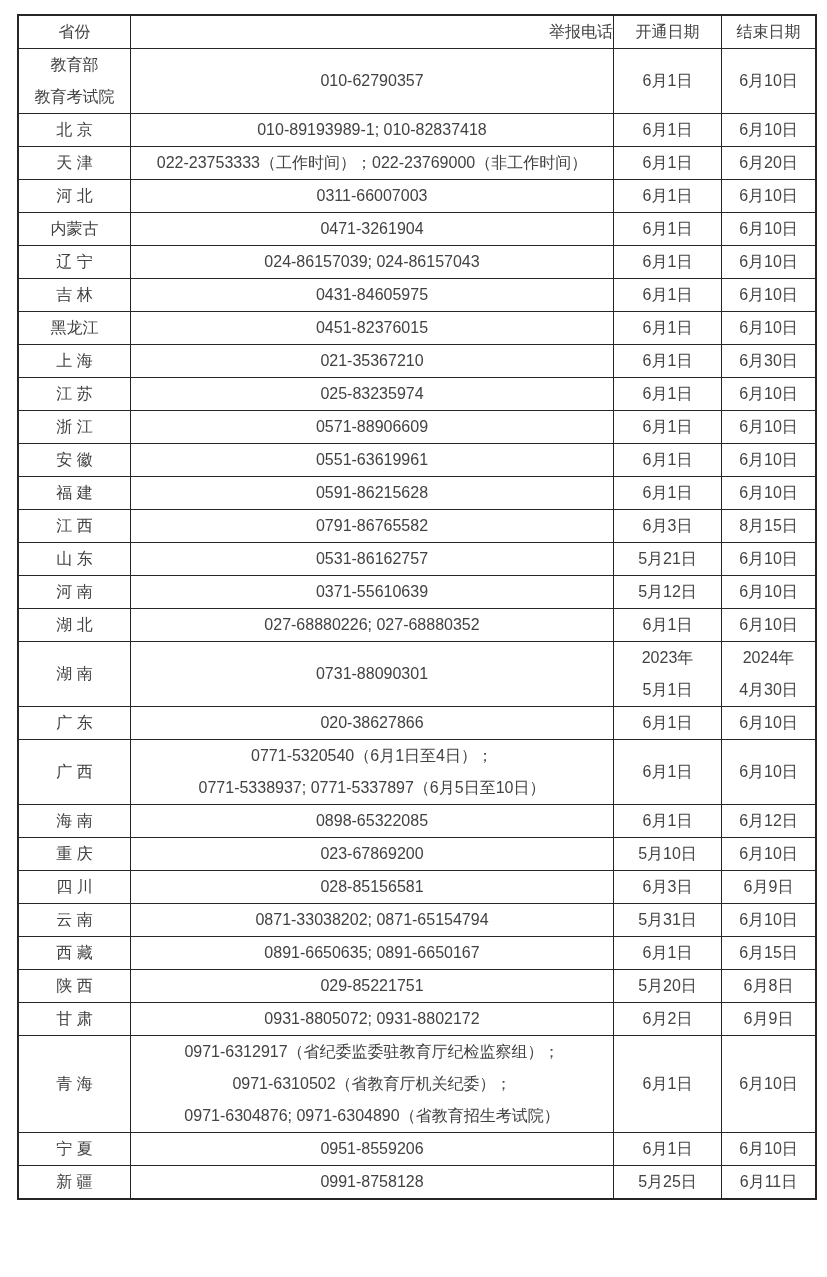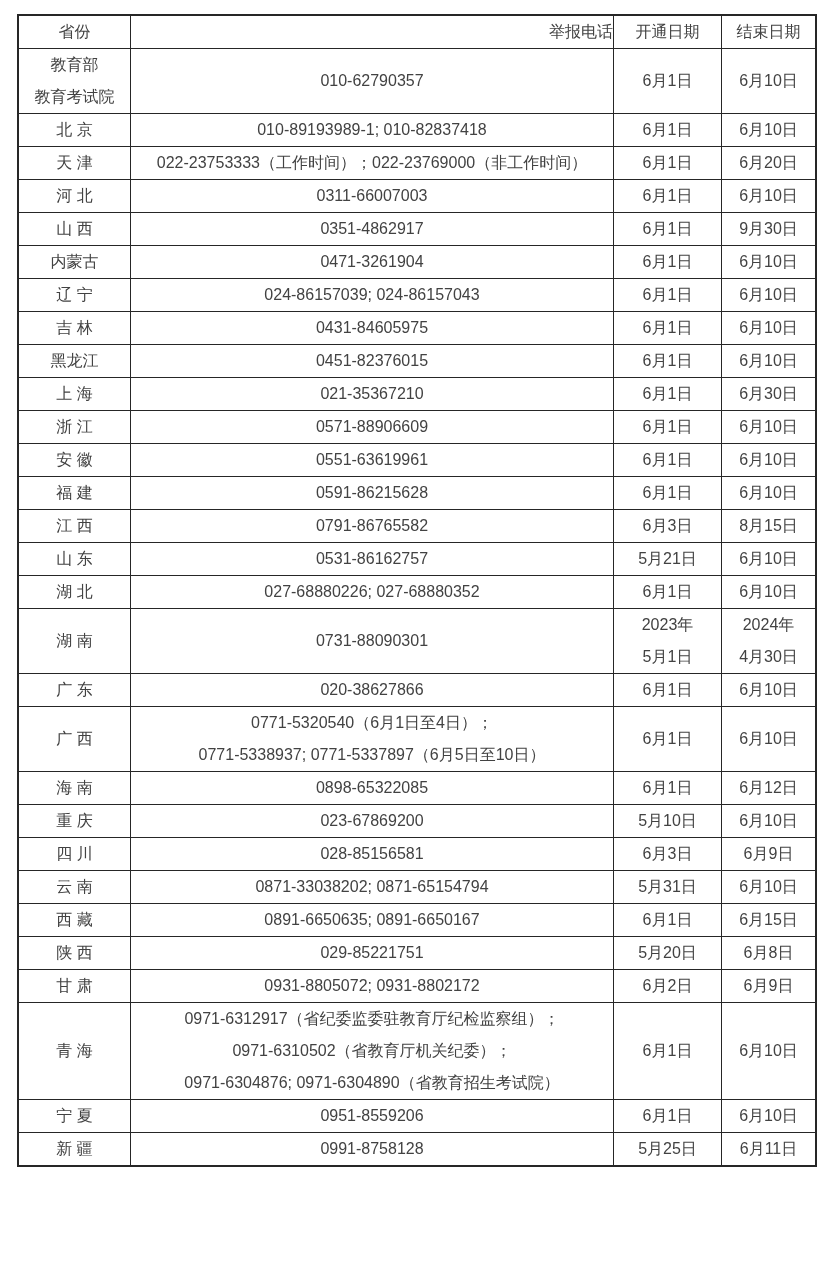--- a/index.html
+++ b/index.html
@@ -113,34 +113,20 @@
           </td>
           <td class="col-open">
             <div class="cell-line">6月1日</div>
           </td>
           <td class="col-end">
             <div class="cell-line">6月10日</div>
           </td>
         </tr>
         <tr>
           <td class="col-province">
-            <div class="cell-line">山 西</div>
-          </td>
-          <td class="col-phone">
-            <div class="cell-line">0351-4862917</div>
-          </td>
-          <td class="col-open">
-            <div class="cell-line">6月1日</div>
-          </td>
-          <td class="col-end">
-            <div class="cell-line">9月30日</div>
-          </td>
-        </tr>
-        <tr>
-          <td class="col-province">
             <div class="cell-line">内蒙古</div>
           </td>
           <td class="col-phone">
             <div class="cell-line">0471-3261904</div>
           </td>
           <td class="col-open">
             <div class="cell-line">6月1日</div>
           </td>
           <td class="col-end">
             <div class="cell-line">6月10日</div>
@@ -197,20 +183,34 @@
           </td>
           <td class="col-open">
             <div class="cell-line">6月1日</div>
           </td>
           <td class="col-end">
             <div class="cell-line">6月30日</div>
           </td>
         </tr>
         <tr>
           <td class="col-province">
+            <div class="cell-line">江 苏</div>
+          </td>
+          <td class="col-phone">
+            <div class="cell-line">025-83235974</div>
+          </td>
+          <td class="col-open">
+            <div class="cell-line">6月1日</div>
+          </td>
+          <td class="col-end">
+            <div class="cell-line">6月10日</div>
+          </td>
+        </tr>
+        <tr>
+          <td class="col-province">
             <div class="cell-line">浙 江</div>
           </td>
           <td class="col-phone">
             <div class="cell-line">0571-88906609</div>
           </td>
           <td class="col-open">
             <div class="cell-line">6月1日</div>
           </td>
           <td class="col-end">
             <div class="cell-line">6月10日</div>
@@ -260,20 +260,34 @@
         </tr>
         <tr>
           <td class="col-province">
             <div class="cell-line">山 东</div>
           </td>
           <td class="col-phone">
             <div class="cell-line">0531-86162757</div>
           </td>
           <td class="col-open">
             <div class="cell-line">5月21日</div>
+          </td>
+          <td class="col-end">
+            <div class="cell-line">6月10日</div>
+          </td>
+        </tr>
+        <tr>
+          <td class="col-province">
+            <div class="cell-line">河 南</div>
+          </td>
+          <td class="col-phone">
+            <div class="cell-line">0371-55610639</div>
+          </td>
+          <td class="col-open">
+            <div class="cell-line">5月12日</div>
           </td>
           <td class="col-end">
             <div class="cell-line">6月10日</div>
           </td>
         </tr>
         <tr>
           <td class="col-province">
             <div class="cell-line">湖 北</div>
           </td>
           <td class="col-phone">

